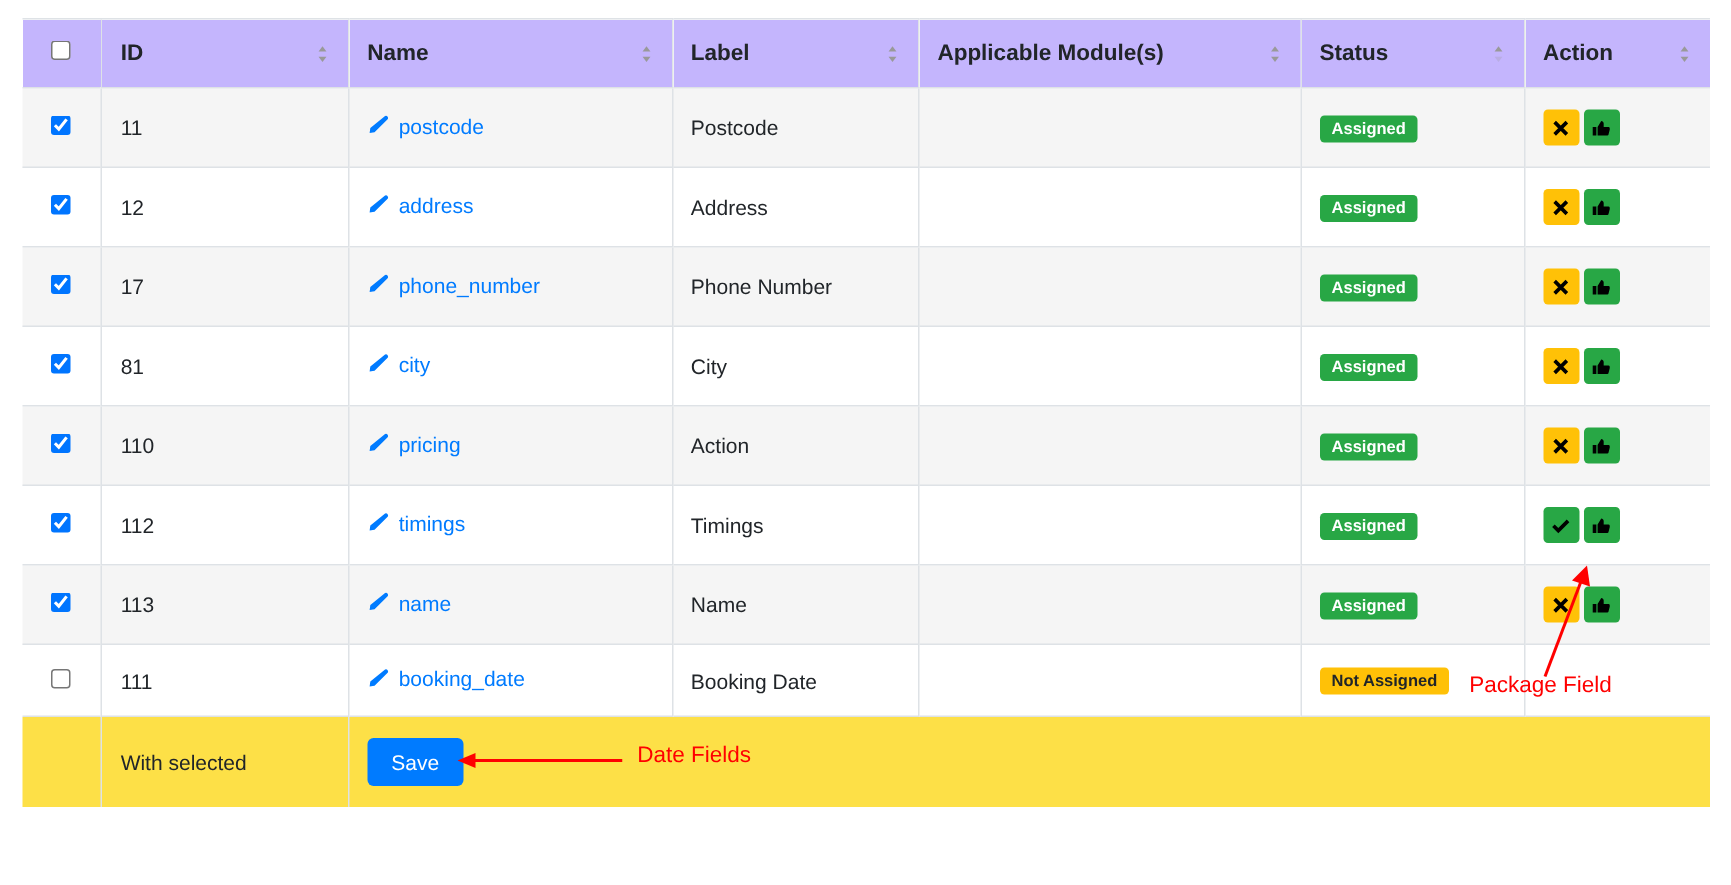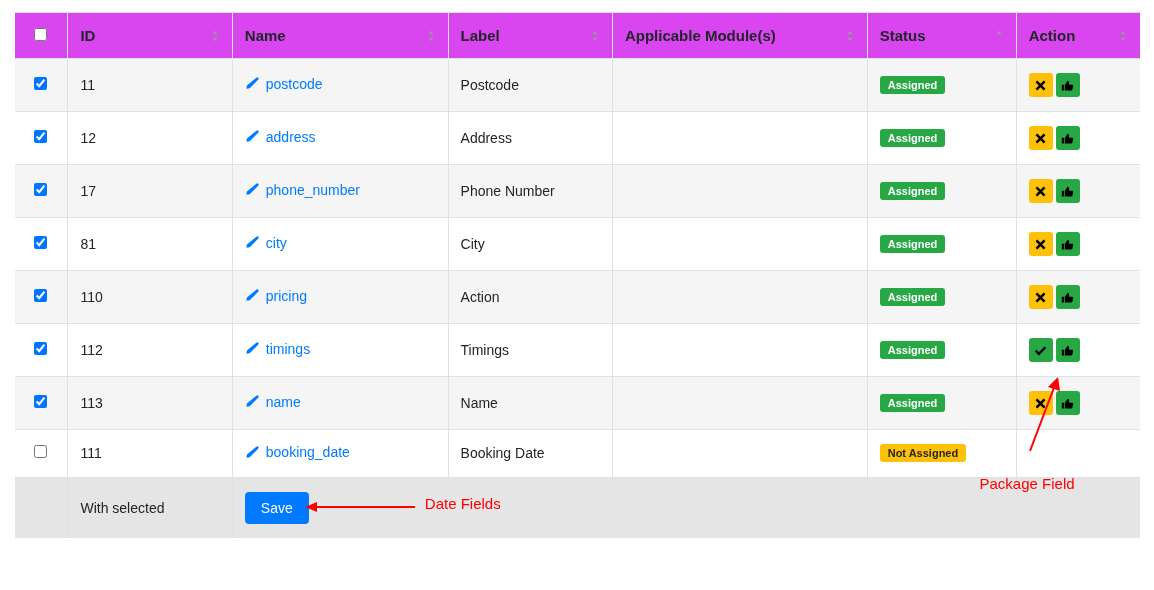--- a/index.html
+++ b/index.html
@@ -2,21 +2,21 @@
 <html><head>
 <meta charset="utf-8">
 <style>
 *{box-sizing:border-box;margin:0;padding:0}
 body{font-family:-apple-system,BlinkMacSystemFont,"Segoe UI",Arial,sans-serif;font-size:14px;color:#212529;background:#fff;padding:12px}
 .wrap{width:1125px;margin:0 auto}
 table{width:100%;border-collapse:collapse}
 th,td{padding:14px 12px;text-align:left;vertical-align:middle;border-top:1px solid #dee2e6;border-left:1px solid #dee2e6}
 th:first-child{border-left:none}
 td:first-child{border-left:none}
-th{font-weight:700;color:#212529;background:#d946ef;position:relative;font-size:15px}
+th{font-weight:700;color:#212529;background:#c4b5fd;position:relative;font-size:15px}
 tbody tr:nth-child(odd){background:#f5f5f5}
 tbody tr:nth-child(even){background:#fff}
 .col-chk{width:52px;text-align:center}
 .col-id{width:160px}
 .col-name{width:210px}
 .col-label{width:160px}
 .col-module{width:248px}
 .col-status{width:145px}
 .col-action{width:120px}
 .sort-icon{position:absolute;right:10px;top:50%;transform:translateY(-50%);color:#999;cursor:pointer}
@@ -28,21 +28,21 @@
 .edit-ico svg{width:15px;height:15px;fill:#007bff}
 .badge{display:inline-block;padding:3px 8px;font-size:11px;font-weight:700;border-radius:3px;color:#fff}
 .badge.green{background:#28a745}
 .badge.warn{background:#ffc107;color:#212529}
 .act-btn{display:inline-flex;align-items:center;justify-content:center;width:24px;height:24px;border-radius:3px;border:none;cursor:pointer;margin-right:3px}
 .act-btn svg{width:13px;height:13px}
 .act-btn.warn{background:#ffc107}
 .act-btn.warn svg{fill:#212529}
 .act-btn.green{background:#28a745}
 .act-btn.green svg{fill:#fff}
-tfoot td{border-top:1px solid #dee2e6;background:#e5e5e5}
+tfoot td{border-top:1px solid #dee2e6;background:#fde047}
 .btn-save{background:#007bff;color:#fff;border:none;padding:8px 16px;border-radius:4px;font-size:14px;font-weight:400;cursor:pointer}
 .ann{position:absolute;color:#ff0000;font-size:15px;pointer-events:none}
 .arrow{stroke:#ff0000;stroke-width:2;fill:none}
 .arrowhead{fill:#ff0000}
 .rel{position:relative}
 </style>
 </head>
 <body>
 
 <div class="wrap rel">
@@ -273,14 +273,14 @@
     </div>
   </td>
 </tr>
 </tfoot>
 </table>
 
 <svg style="position:absolute;left:1007px;top:361px;width:42px;height:82px;pointer-events:none" viewBox="0 0 42 82">
       <line class="arrow" x1="8" y1="78" x2="33" y2="12"></line>
       <polygon class="arrowhead" points="36,4 26,14 38,18"></polygon>
     </svg>
-<span class="ann" style="left:965px;top:463px;white-space:nowrap">Package Field</span>
+<span class="ann" style="left:965px;top:436px;white-space:nowrap">Package Field</span>
 </div>
 
 </body></html>

